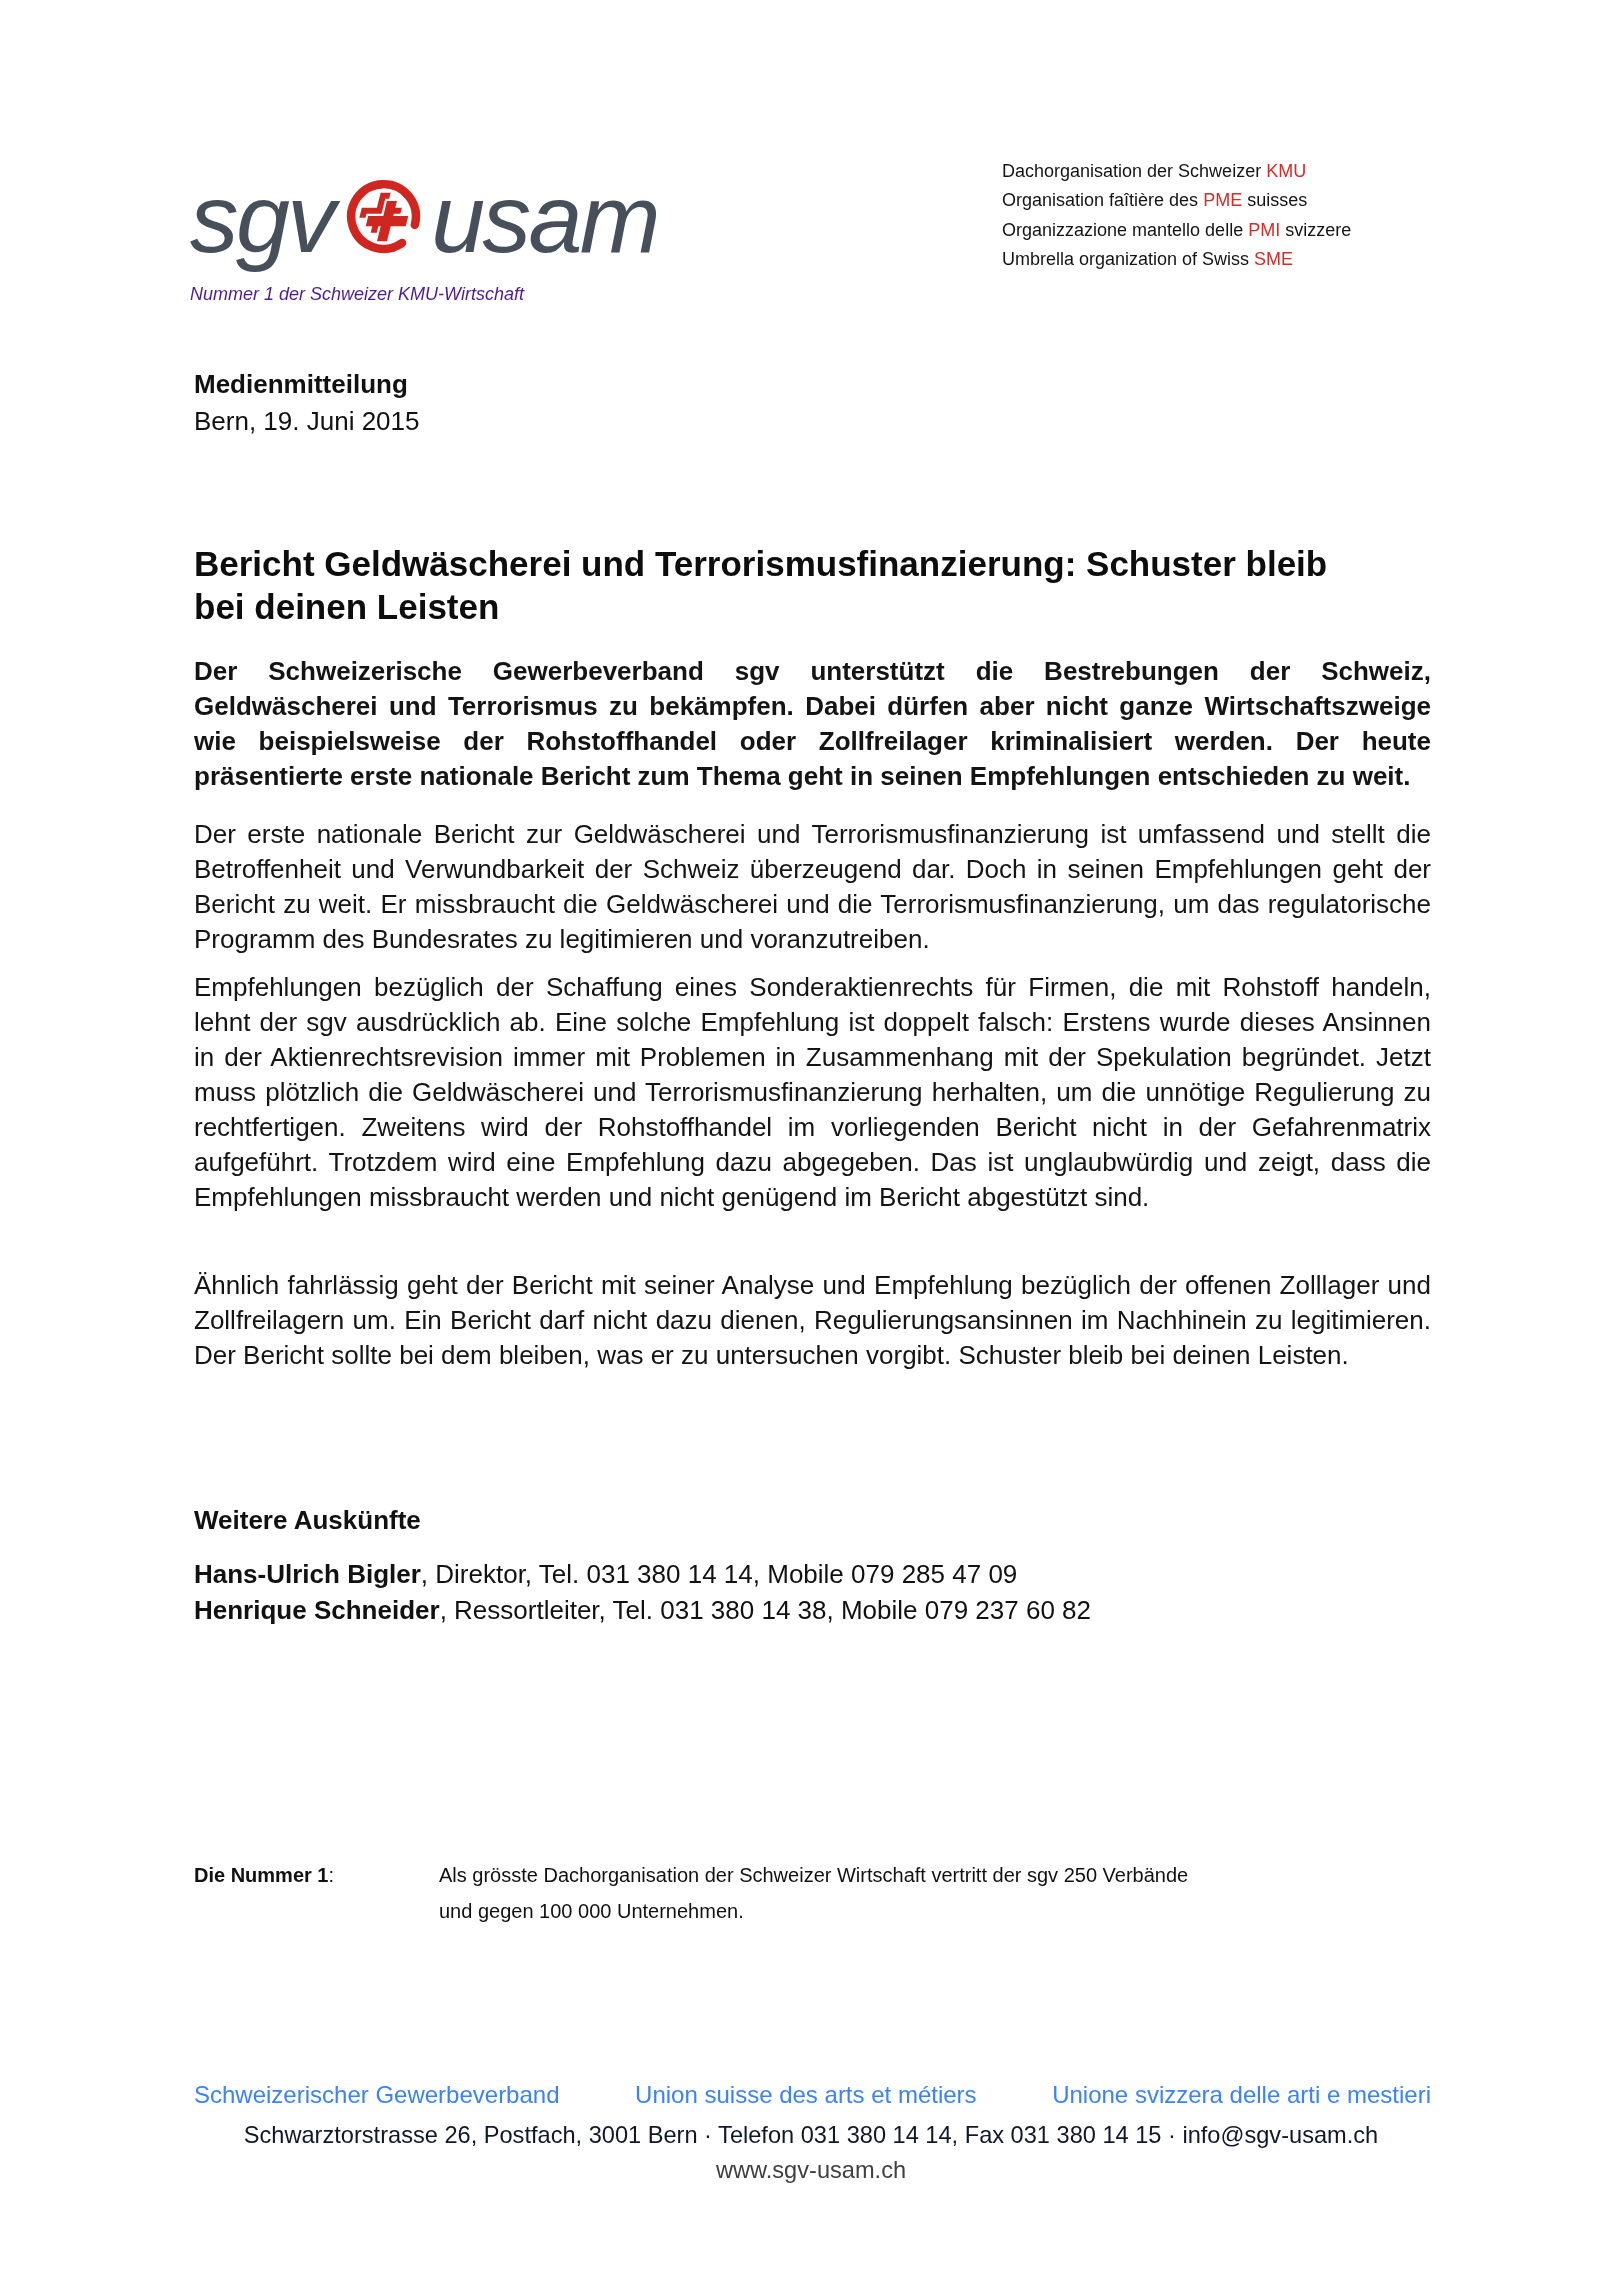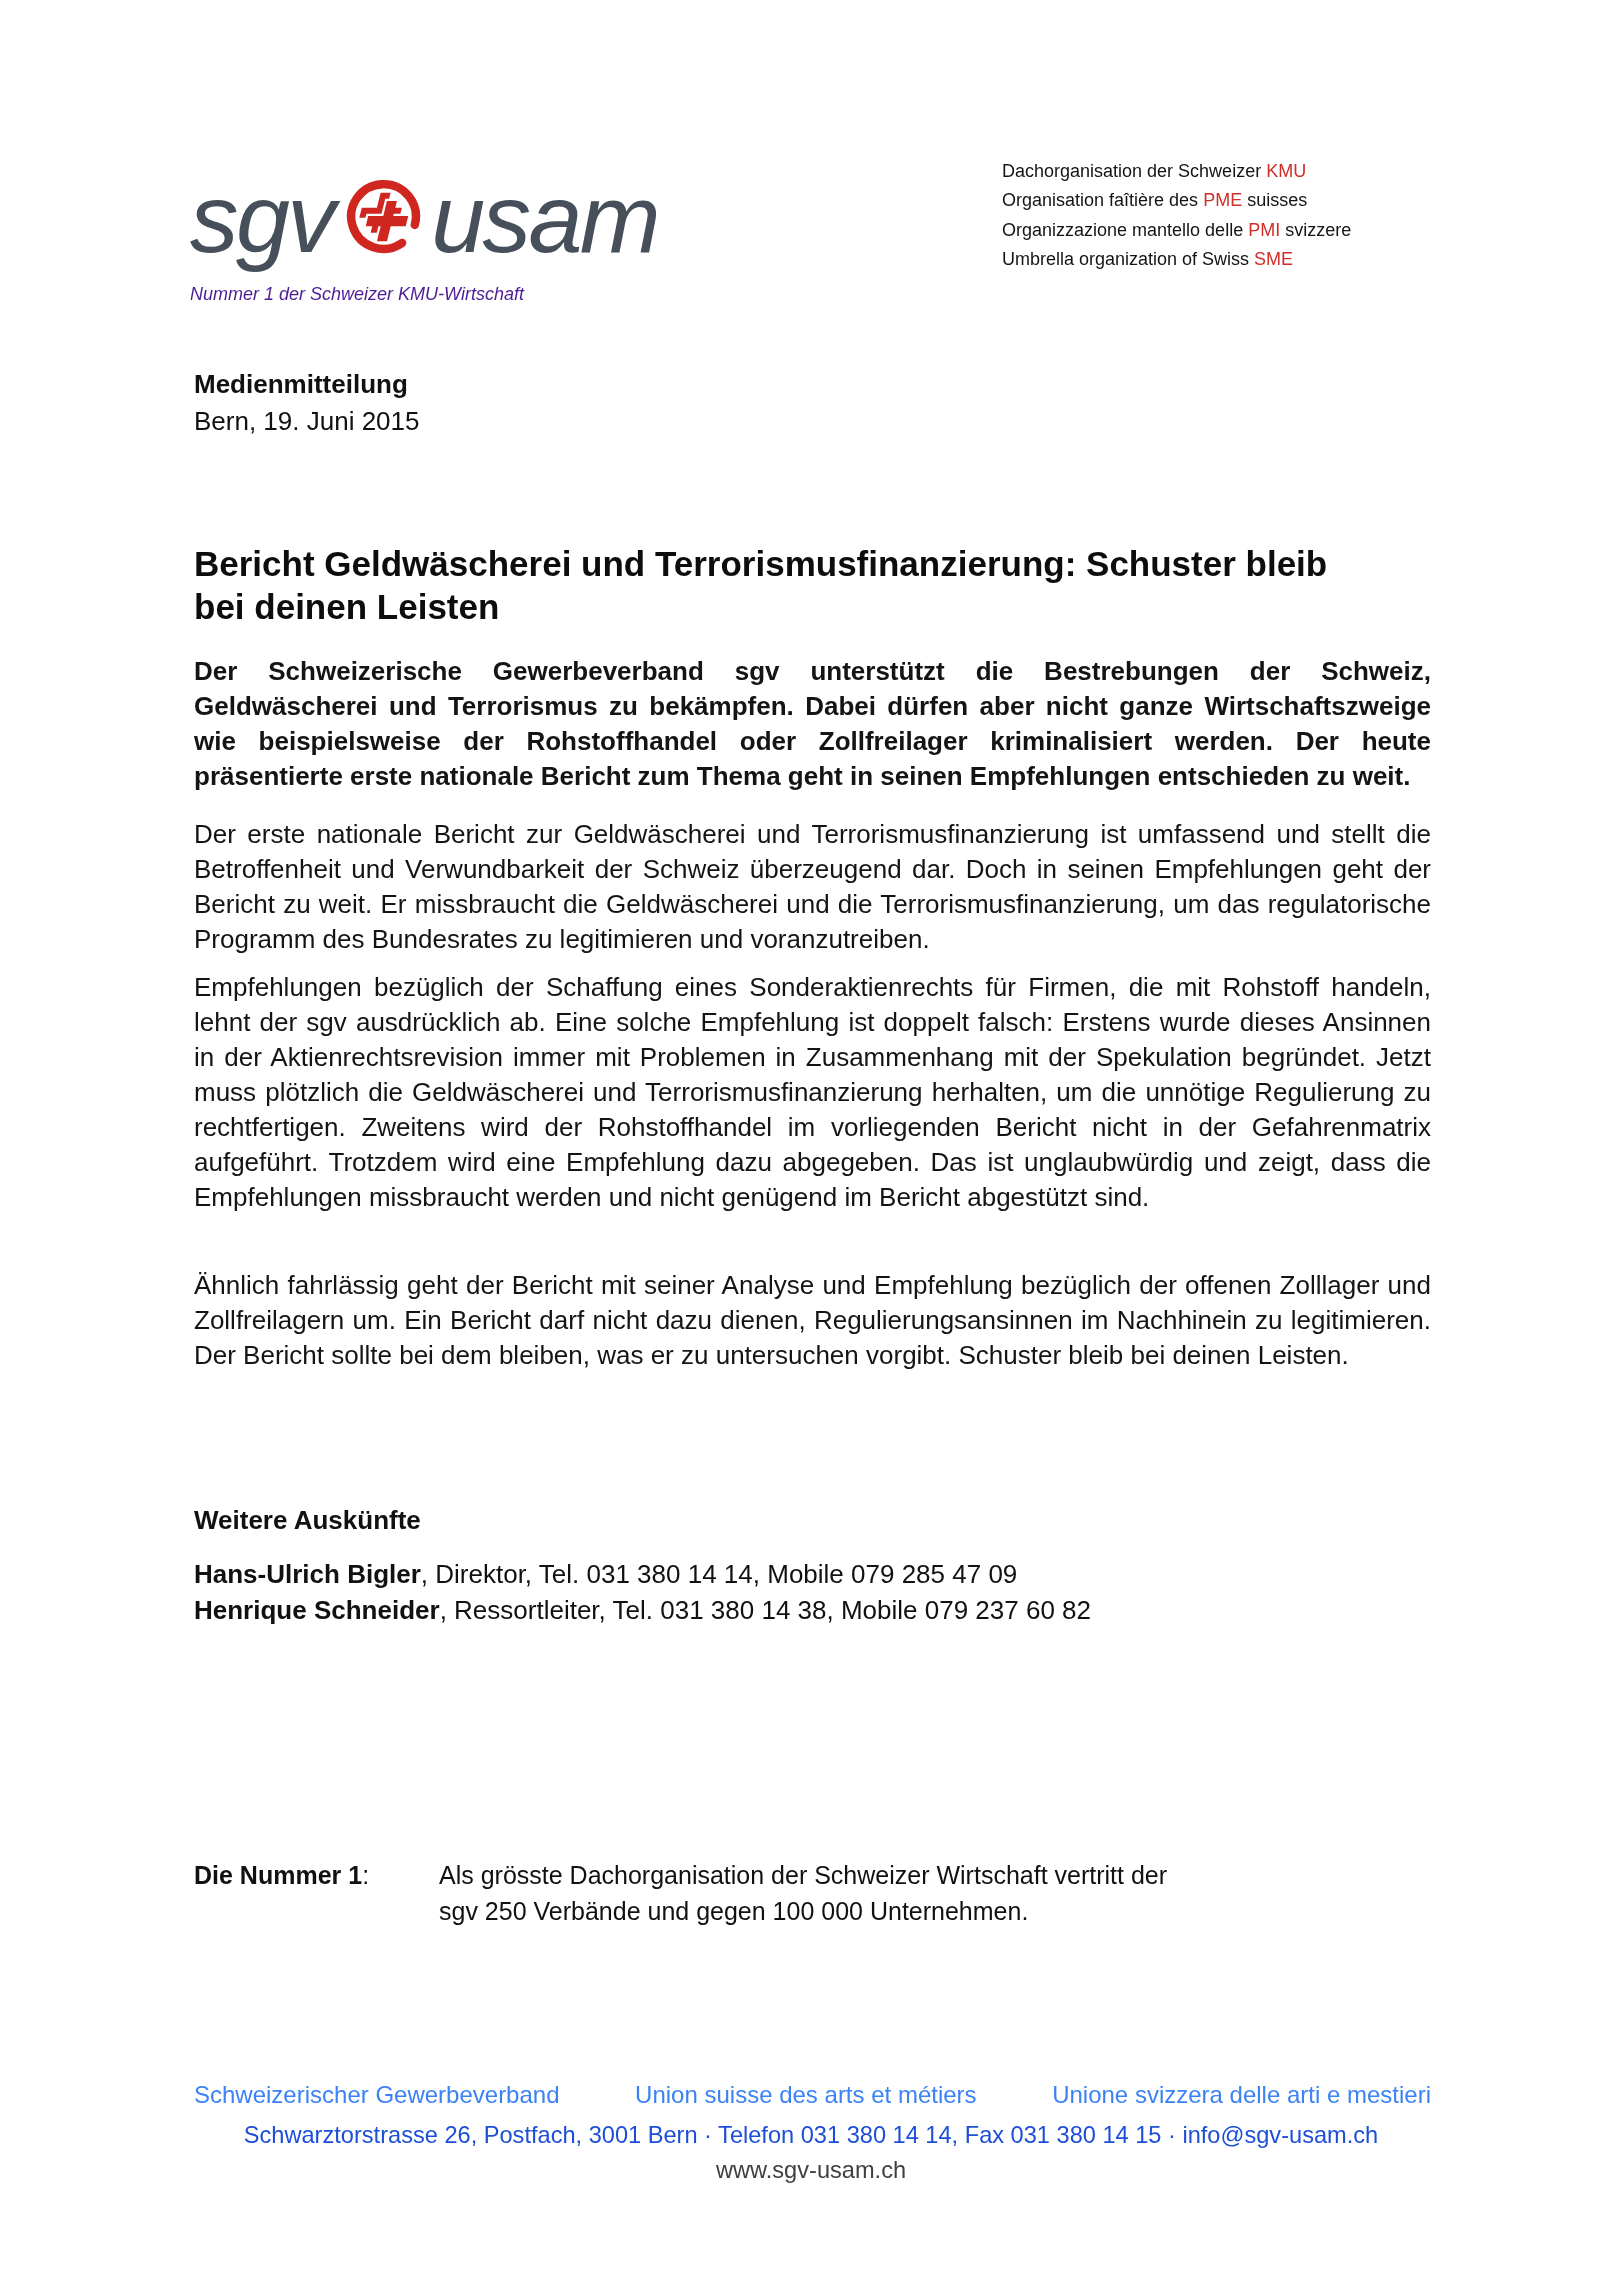--- a/index.html
+++ b/index.html
@@ -55,35 +55,35 @@
   .contacts-heading {
     position: absolute; left: 194px; top: 1505px;
     font-size: 26px; font-weight: bold;
   }
   .contacts-list { position: absolute; left: 194px; top: 1556px; font-size: 26px; line-height: 36px; }
   .contact-name { font-weight: bold; }
 
   
   .boilerplate {
     position: absolute; left: 194px; top: 1857px; width: 1237px;
-    display: flex; font-size: 25px; line-height: 36px;
+    display: flex; font-size: 20px; line-height: 36px;
   }
   .bp-label { flex: 0 0 245px; }
   .bp-label b { font-weight: bold; }
   .bp-text { width: 766px; }
 
   
   .footer-orgs {
     position: absolute; left: 194px; top: 2081px; width: 1237px;
     display: flex; justify-content: space-between;
     font-size: 24px; color: #3b82f6;
   }
   .footer-address {
     position: absolute; left: 0; top: 2122px; width: 1622px;
-    text-align: center; font-size: 23.6px; color: #1d4ed8;
+    text-align: center; font-size: 23.6px; color: #0f172a;
   }
   .footer-site {
     position: absolute; left: 0; top: 2157px; width: 1622px;
     text-align: center; font-size: 23.6px; color: #404040;
   }
 </style>
 </head>
 <body>
 
 <div class="page">

